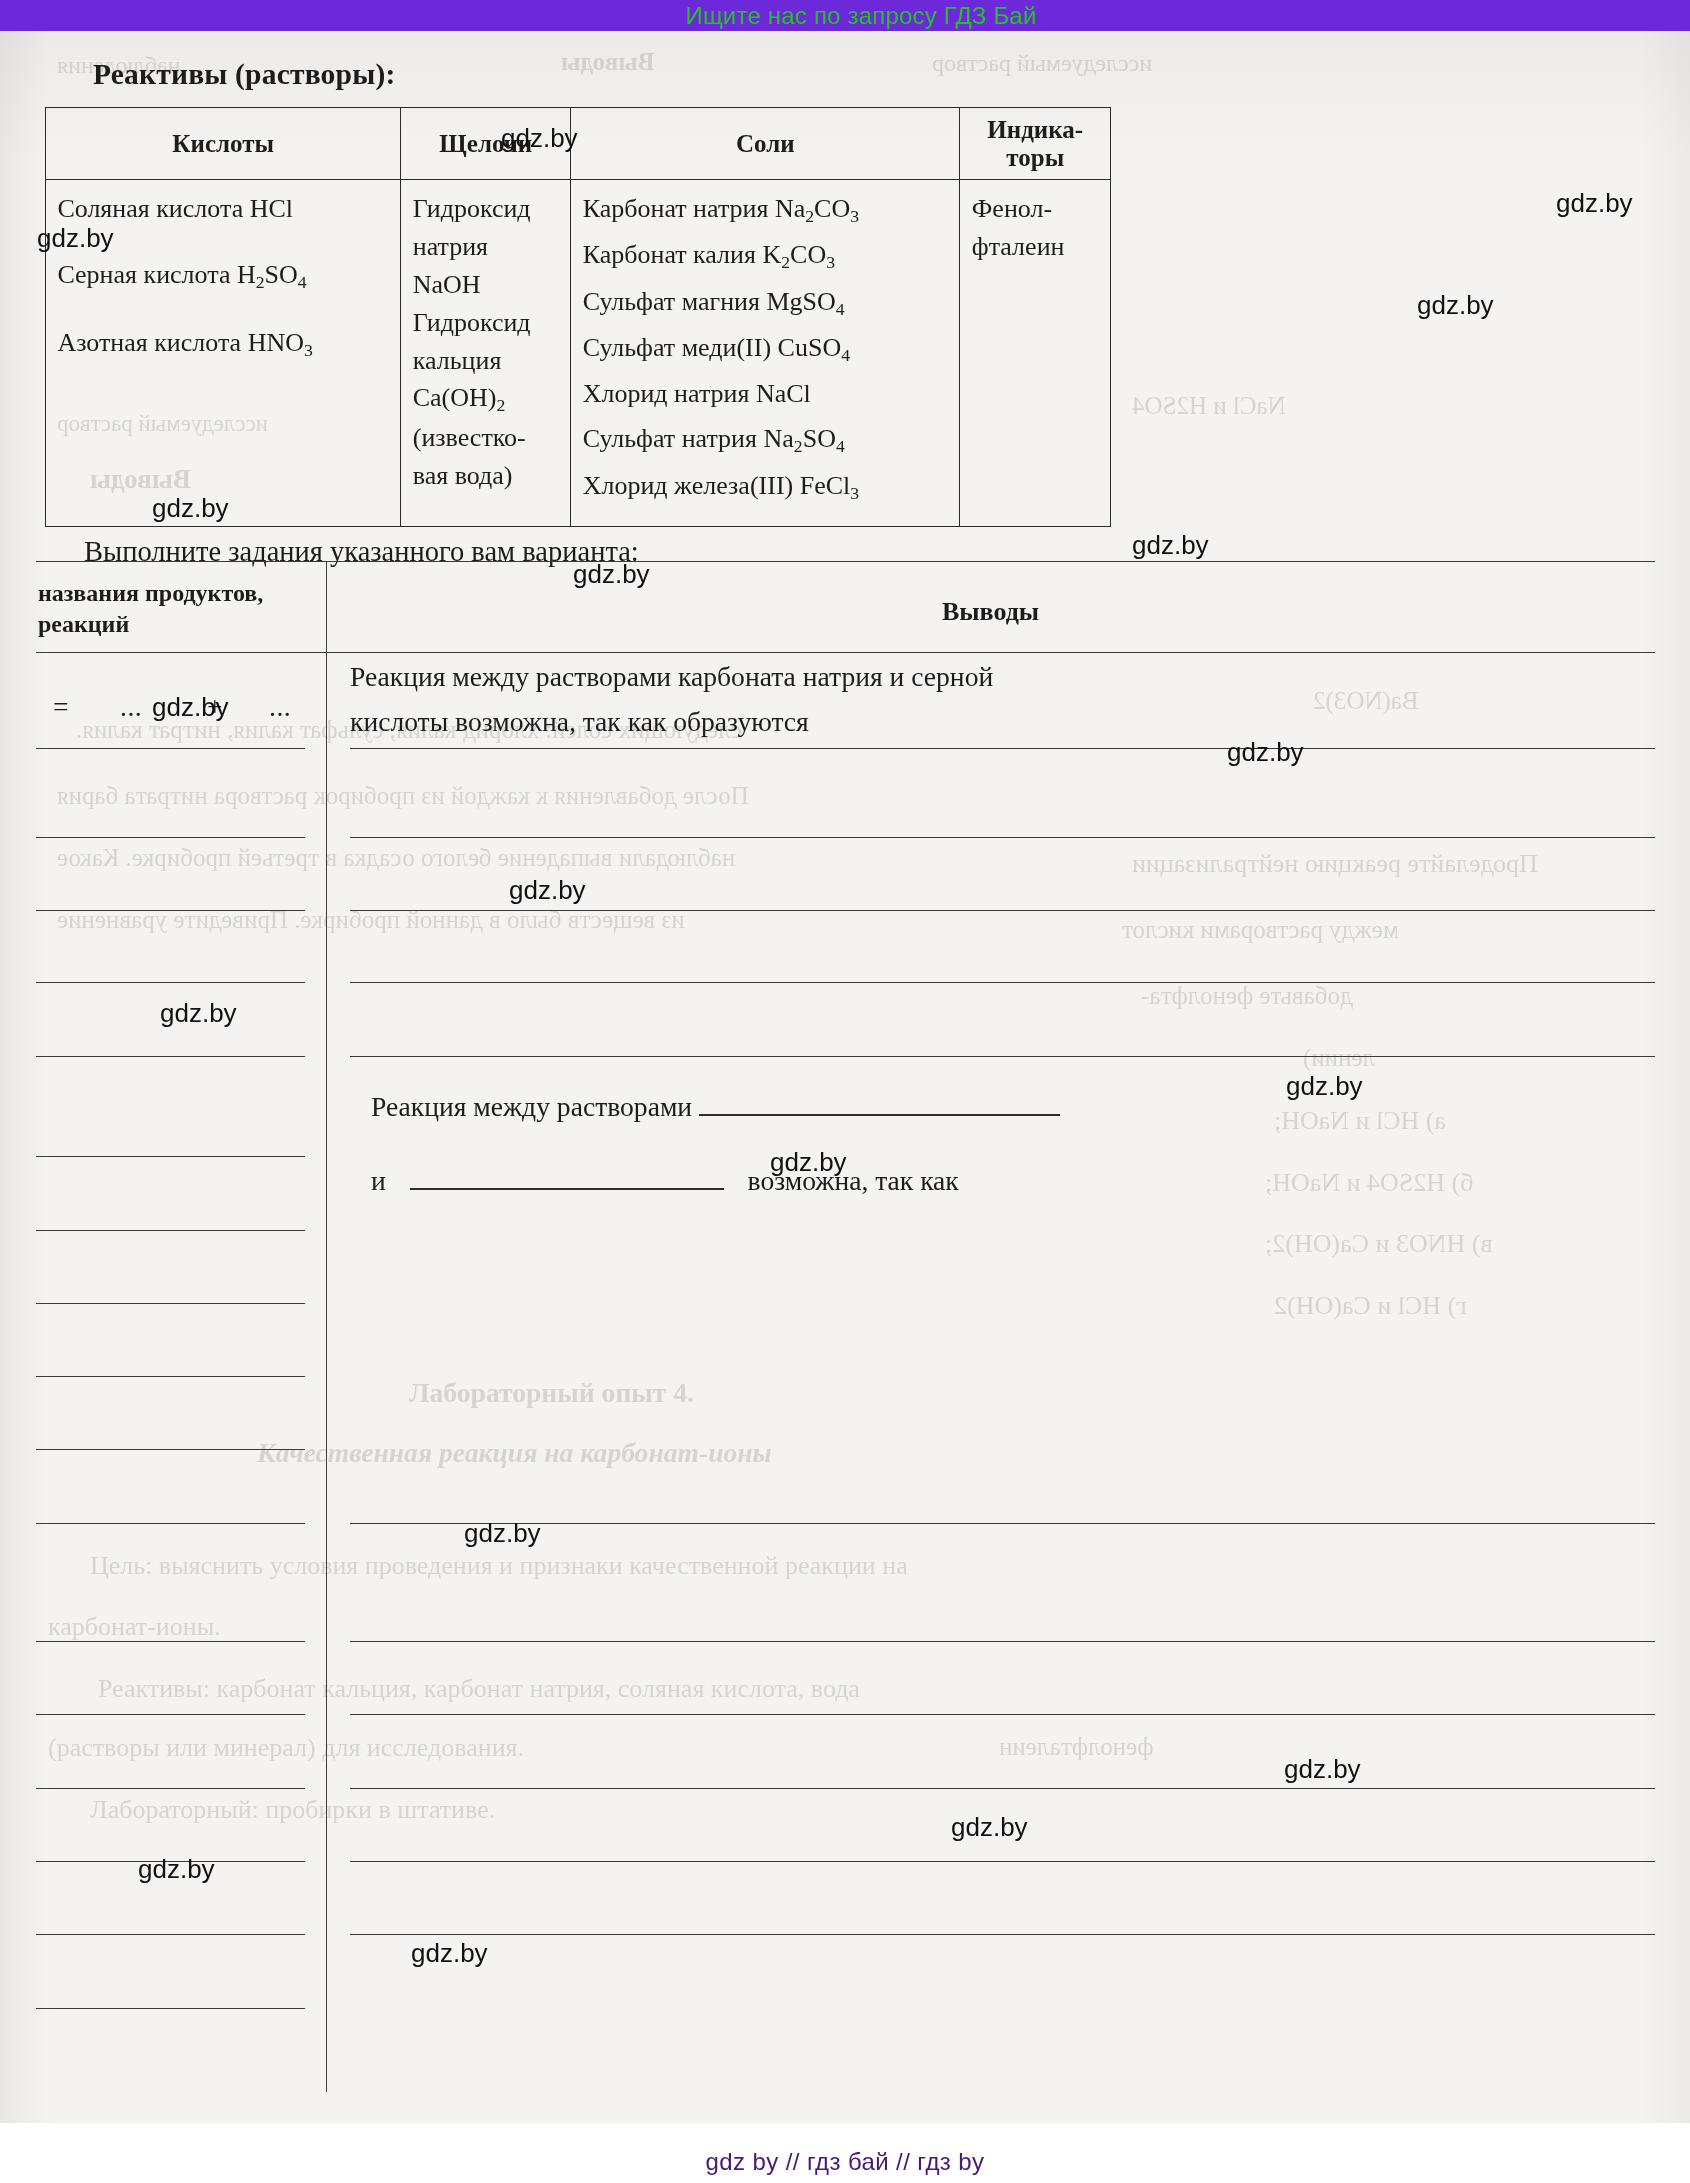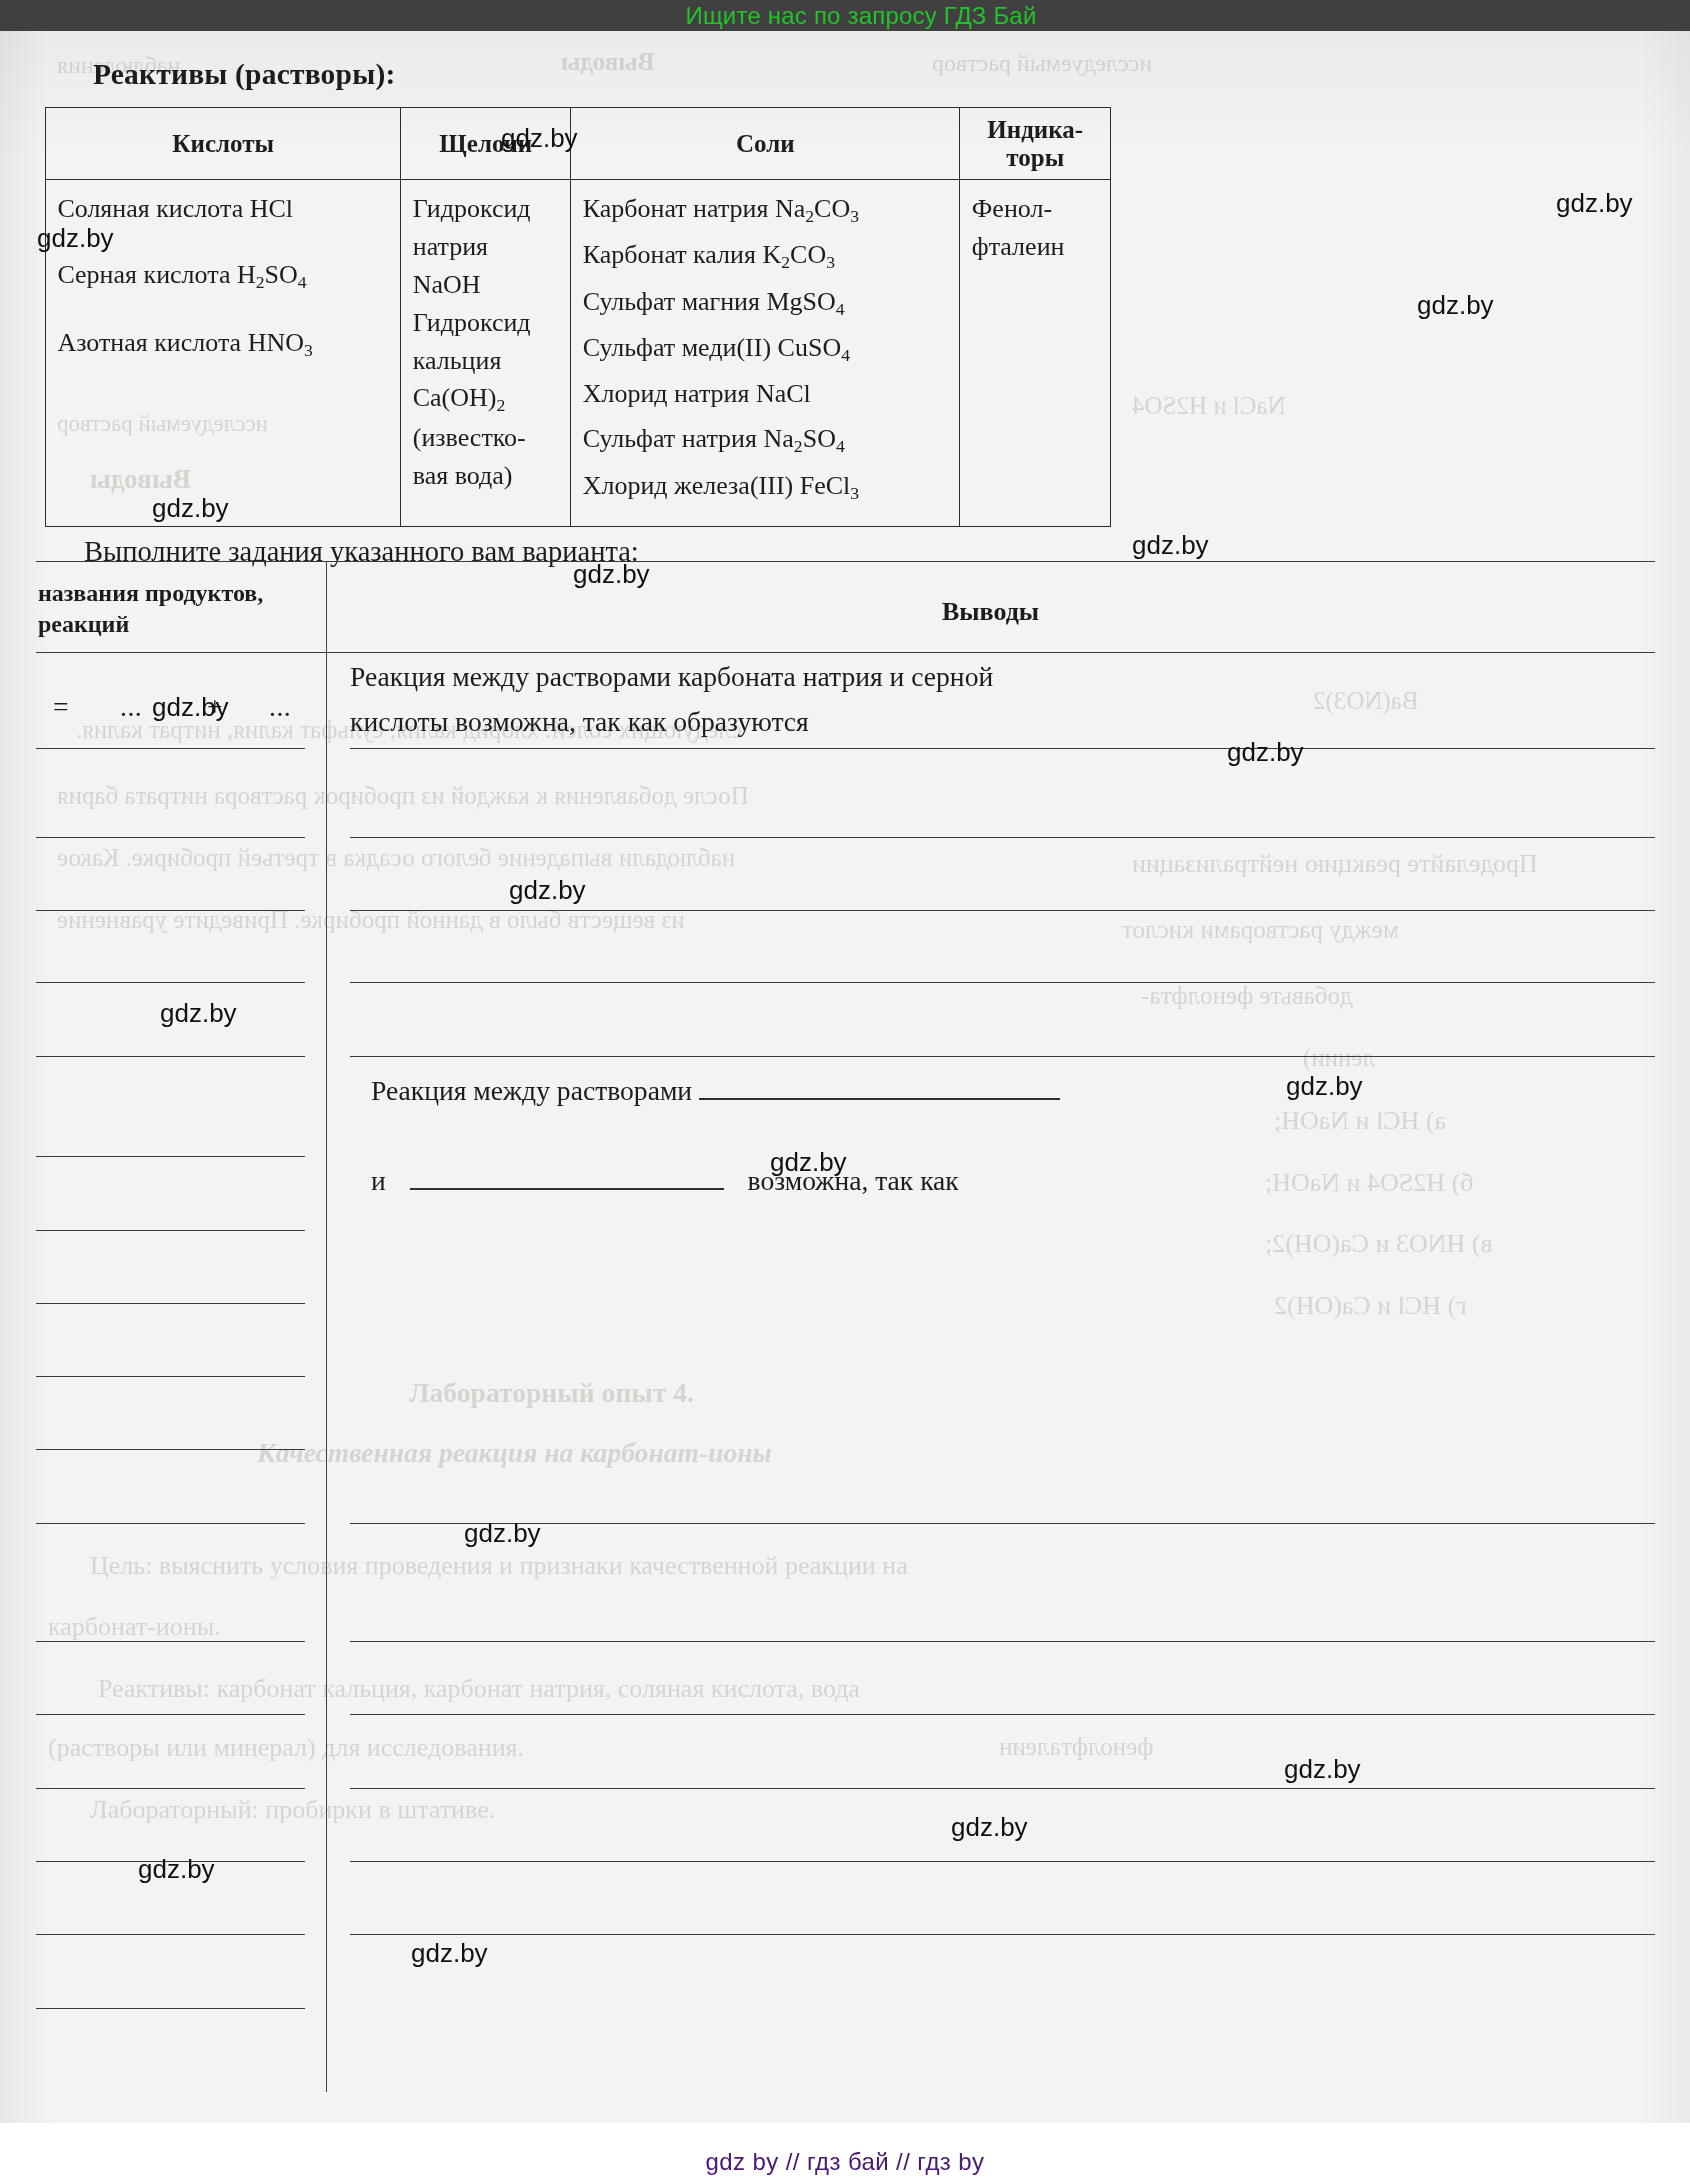--- a/index.html
+++ b/index.html
@@ -11,21 +11,21 @@
     font-family: "Liberation Serif", "DejaVu Serif", serif;
     position: relative;
     overflow: hidden;
   }
 
   
   #top-banner {
     position: absolute;
     left: 0; top: 0;
     width: 1690px; height: 31px;
-    background: #404040;
+    background: #6d28d9;
     text-align: center;
     z-index: 60;
     padding-left: 32px;
   }
   #top-banner .banner-text {
     font-family: "Liberation Sans", sans-serif;
     font-size: 24px;
     font-weight: 500;
     color: #22c32a;
     line-height: 31px;
@@ -340,21 +340,21 @@
       <div class="ruled right" style="top:349px;"></div>
       <div class="ruled right" style="top:421px;"></div>
       <div class="ruled right" style="top:495px;"></div>
       <div class="ruled right" style="top:962px;"></div>
       <div class="ruled right" style="top:1080px;"></div>
       <div class="ruled right" style="top:1153px;"></div>
       <div class="ruled right" style="top:1227px;"></div>
       <div class="ruled right" style="top:1300px;"></div>
       <div class="ruled right" style="top:1373px;"></div>
 
-      <div class="ans" style="left:335px; top:510px;text-align:right;">
+      <div class="ans" style="left:335px; top:526px;text-align:right;">
         <span>Реакция между растворами</span>
         <span class="inline-blank" style="width:361px;"></span>
       </div>
       <div class="ans" style="left:335px; top:600px;">
         <span>и</span>
         <span class="inline-blank" style="width:314px; margin-left:17px; margin-right:17px;"></span>
         <span>возможна, так как</span>
       </div>
 
     </div>

